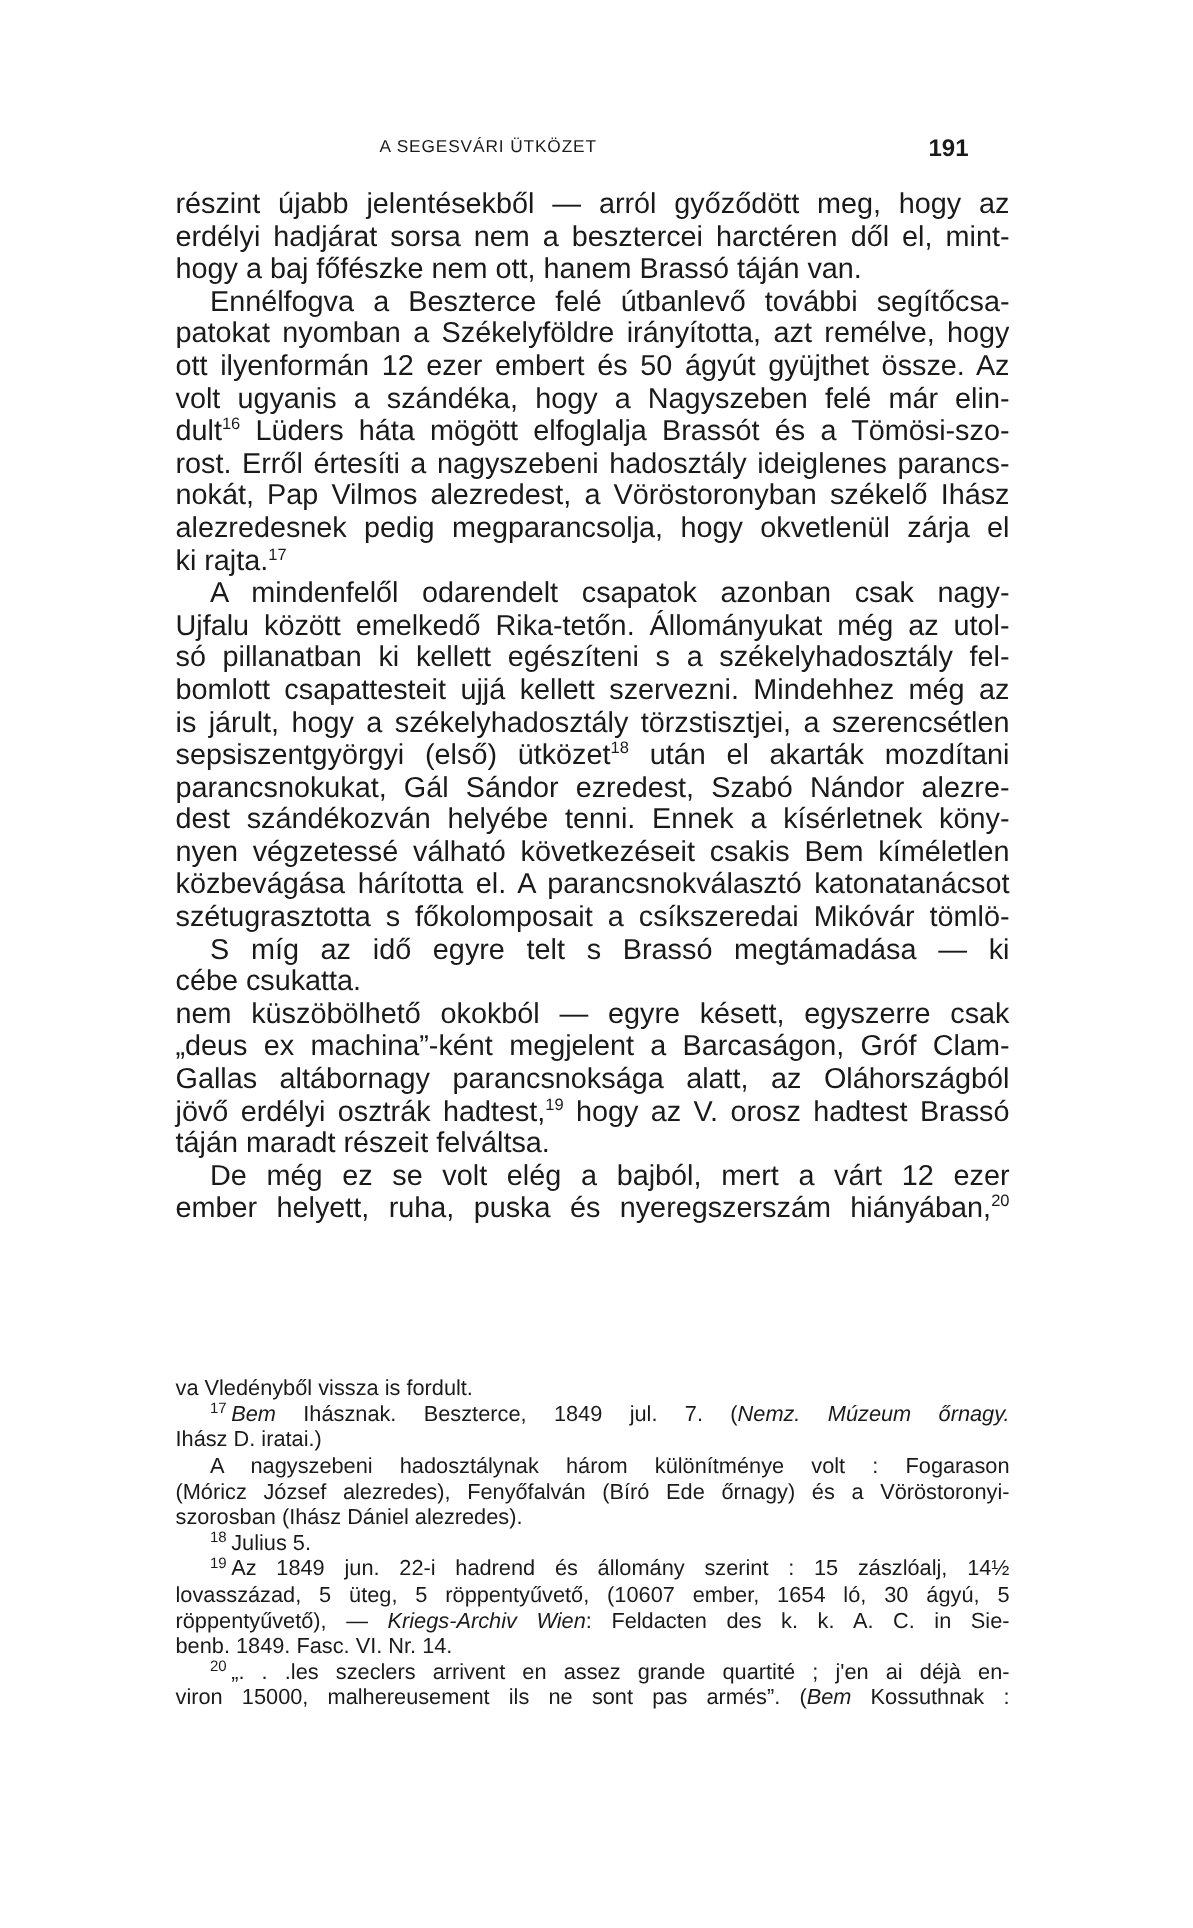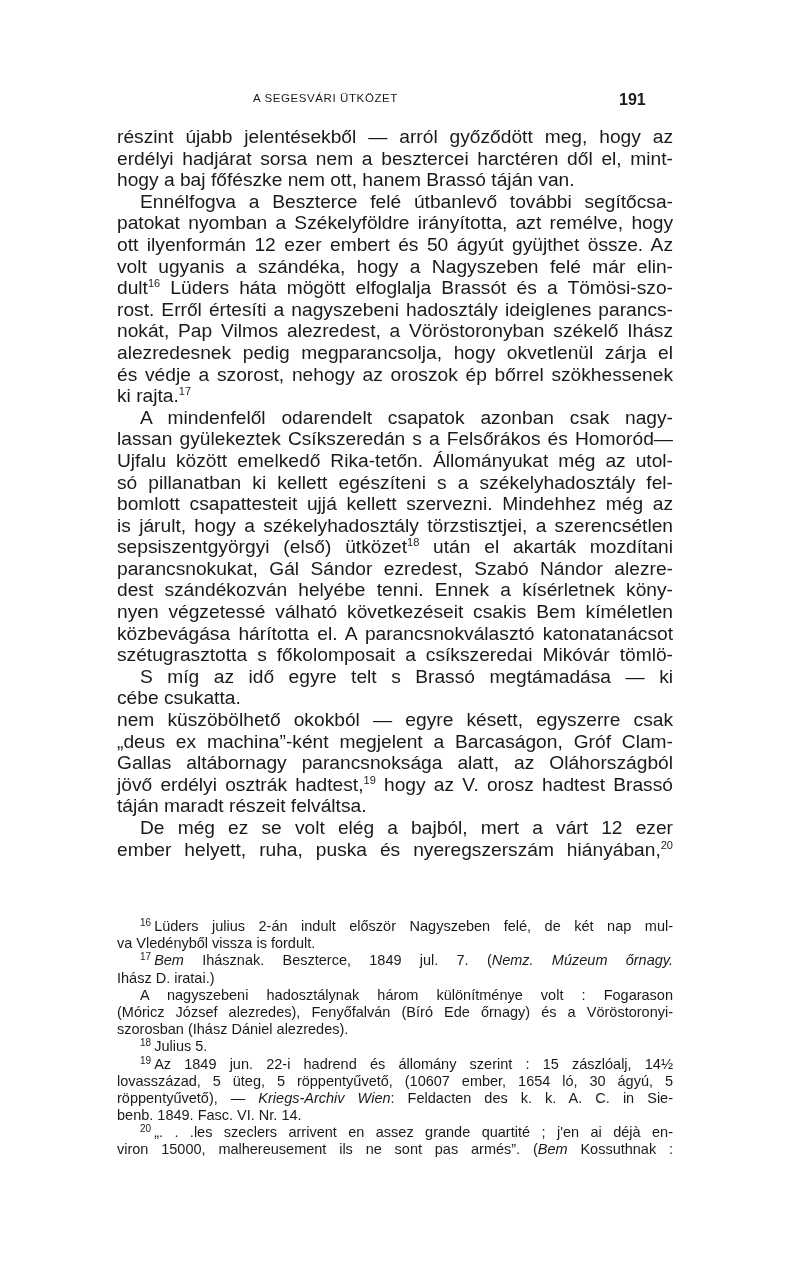--- a/index.html
+++ b/index.html
@@ -41,24 +41,22 @@
   <span class="line">erdélyi hadjárat sorsa nem a besztercei harctéren dől el, mint-</span>
   <span class="line last">hogy a baj főfészke nem ott, hanem Brassó táján van.</span>
   <span class="line indent">Ennélfogva a Beszterce felé útbanlevő további segítőcsa-</span>
   <span class="line">patokat nyomban a Székelyföldre irányította, azt remélve, hogy</span>
   <span class="line">ott ilyenformán 12 ezer embert és 50 ágyút gyüjthet össze. Az</span>
   <span class="line">volt ugyanis a szándéka, hogy a Nagyszeben felé már elin-</span>
   <span class="line"><span>dult</span><sup>16</sup> <span>Lüders háta mögött elfoglalja Brassót és a Tömösi-szo-</span></span>
   <span class="line">rost. Erről értesíti a nagyszebeni hadosztály ideiglenes parancs-</span>
   <span class="line">nokát, Pap Vilmos alezredest, a Vöröstoronyban székelő Ihász</span>
   <span class="line">alezredesnek pedig megparancsolja, hogy okvetlenül zárja el</span>
-  <span class="line">és védje a szorost, nehogy az oroszok ép bőrrel szökhessenek</span>
   <span class="line last"><span>ki rajta.</span><sup>17</sup></span>
   <span class="line indent">A mindenfelől odarendelt csapatok azonban csak nagy-</span>
-  <span class="line">lassan gyülekeztek Csíkszeredán s a Felsőrákos és Homoród—</span>
   <span class="line">Ujfalu között emelkedő Rika-tetőn. Állományukat még az utol-</span>
   <span class="line">só pillanatban ki kellett egészíteni s a székelyhadosztály fel-</span>
   <span class="line">bomlott csapattesteit ujjá kellett szervezni. Mindehhez még az</span>
   <span class="line">is járult, hogy a székelyhadosztály törzstisztjei, a szerencsétlen</span>
   <span class="line"><span>sepsiszentgyörgyi (első) ütközet</span><sup>18</sup> <span>után el akarták mozdítani</span></span>
   <span class="line">parancsnokukat, Gál Sándor ezredest, Szabó Nándor alezre-</span>
   <span class="line">dest szándékozván helyébe tenni. Ennek a kísérletnek köny-</span>
   <span class="line">nyen végzetessé válható következéseit csakis Bem kíméletlen</span>
   <span class="line">közbevágása hárította el. A parancsnokválasztó katonatanácsot</span>
   <span class="line">szétugrasztotta s főkolomposait a csíkszeredai Mikóvár tömlö-</span>
@@ -67,21 +65,20 @@
   <span class="line">nem küszöbölhető okokból — egyre késett, egyszerre csak</span>
   <span class="line">„deus ex machina”-ként megjelent a Barcaságon, Gróf Clam-</span>
   <span class="line">Gallas altábornagy parancsnoksága alatt, az Oláhországból</span>
   <span class="line"><span>jövő erdélyi osztrák hadtest,</span><sup>19</sup> <span>hogy az V. orosz hadtest Brassó</span></span>
   <span class="line last">táján maradt részeit felváltsa.</span>
   <span class="line indent">De még ez se volt elég a bajból, mert a várt 12 ezer</span>
   <span class="line"><span>ember helyett, ruha, puska és nyeregszerszám hiányában,</span><sup>20</sup></span>
 </div>
 
 <div class="footnotes">
-  <span class="fn-line indent"><span class="fn-num">16</span><span>Lüders julius 2-án indult először Nagyszeben felé, de két nap mul-</span></span>
   <span class="fn-line last">va Vledényből vissza is fordult.</span>
   <span class="fn-line indent"><span class="fn-num">17</span><i>Bem</i><span> Ihásznak. Beszterce, 1849 jul. 7. (</span><i>Nemz. Múzeum őrnagy.</i></span>
   <span class="fn-line last">Ihász D. iratai.)</span>
   <span class="fn-line indent">A nagyszebeni hadosztálynak három különítménye volt : Fogarason</span>
   <span class="fn-line">(Móricz József alezredes), Fenyőfalván (Bíró Ede őrnagy) és a Vöröstoronyi-</span>
   <span class="fn-line last">szorosban (Ihász Dániel alezredes).</span>
   <span class="fn-line indent last"><span class="fn-num">18</span><span>Julius 5.</span></span>
   <span class="fn-line indent"><span class="fn-num">19</span><span>Az 1849 jun. 22-i hadrend és állomány szerint : 15 zászlóalj, 14½</span></span>
   <span class="fn-line">lovasszázad, 5 üteg, 5 röppentyűvető, (10607 ember, 1654 ló, 30 ágyú, 5</span>
   <span class="fn-line"><span>röppentyűvető), — </span><i>Kriegs-Archiv Wien</i><span>: Feldacten des k. k. A. C. in Sie-</span></span>

